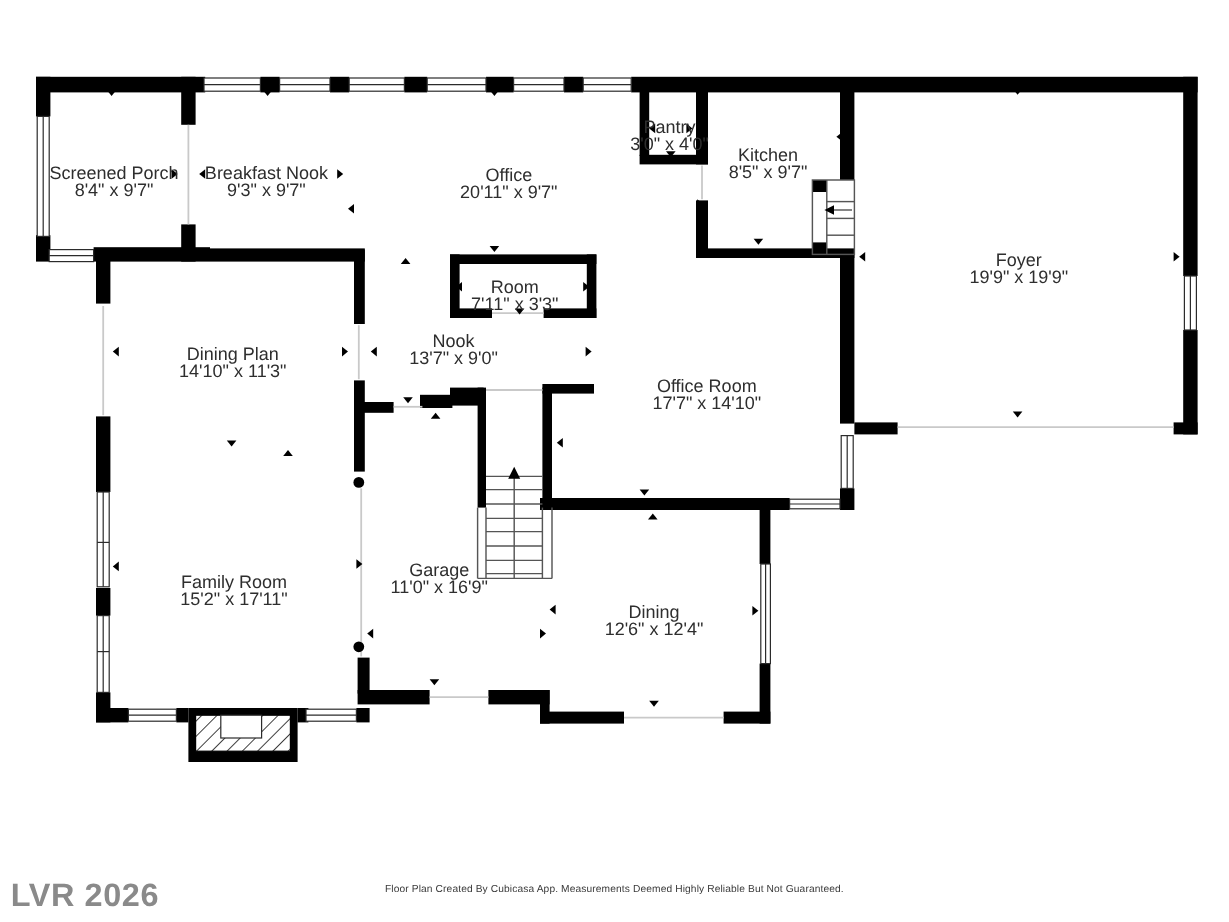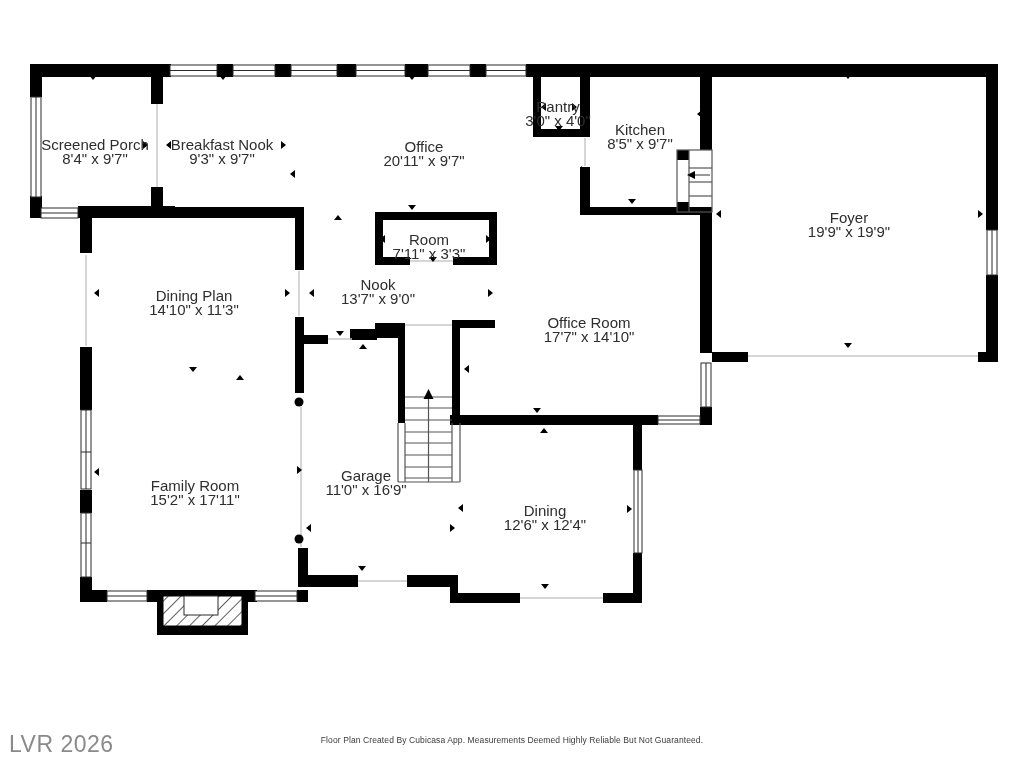--- a/index.html
+++ b/index.html
@@ -5,22 +5,22 @@
   html,body{margin:0;padding:0;background:#fff;}
   #canvas{position:relative;width:1024px;height:768px;background:#fff;overflow:hidden;
           font-family:"Liberation Sans","DejaVu Sans",sans-serif;}
   #plan-svg{position:absolute;left:0;top:0;}
   .room-label{position:absolute;transform:translate(-50%,-50%);text-align:center;
               color:#2e2e2e;font-size:15px;line-height:14px;white-space:nowrap;}
   .room-label .rname{display:block;}
   .room-label .rdims{display:block;}
   #footer-note{position:absolute;left:0;right:0;top:735px;text-align:center;
                font-size:8.5px;color:#3a3a3a;letter-spacing:0.1px;}
-  #watermark{position:absolute;left:9px;top:731px;font-size:23px;color:#8a8a8a;
-             font-weight:400;letter-spacing:0.5px;}
+  #watermark{position:absolute;left:9px;top:731px;font-size:27px;color:#8a8a8a;
+             font-weight:700;letter-spacing:0.5px;}
 </style>
 </head>
 <body>
 
 <div id="canvas">
 
   <svg id="plan-svg" width="1024" height="768" viewBox="0 0 1024 768">
     <defs>
       <pattern id="hatch" patternUnits="userSpaceOnUse" width="9" height="9" patternTransform="rotate(45)">
         <line x1="0" y1="0" x2="0" y2="9" stroke="#1a1a1a" stroke-width="1.4"></line>

